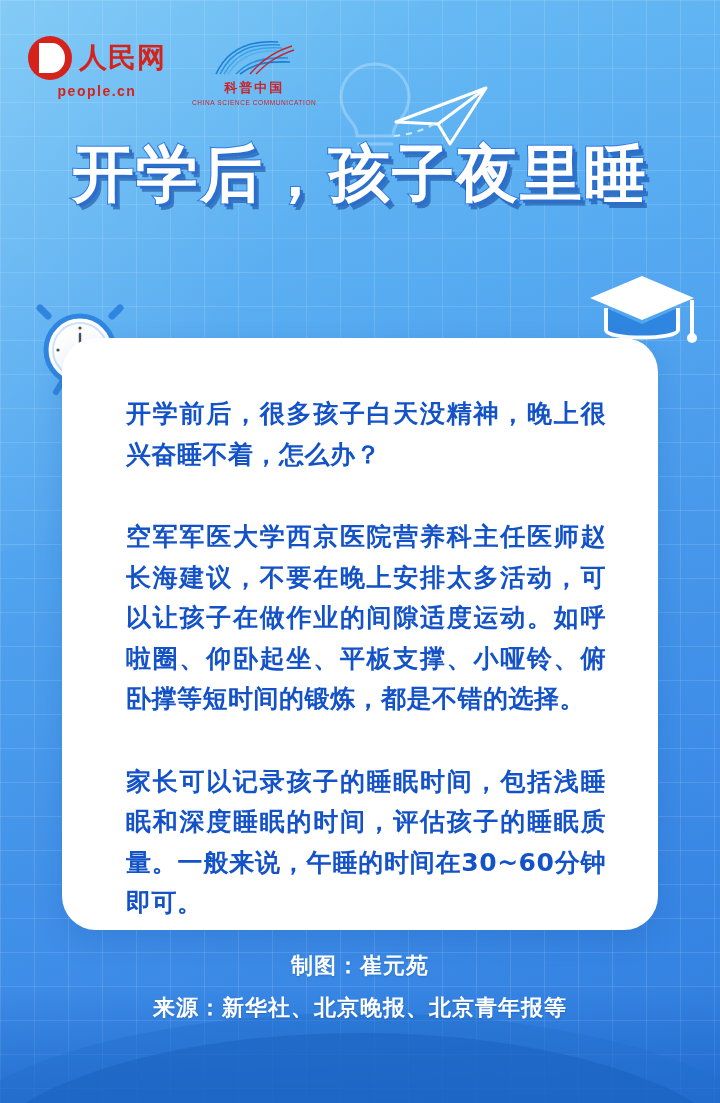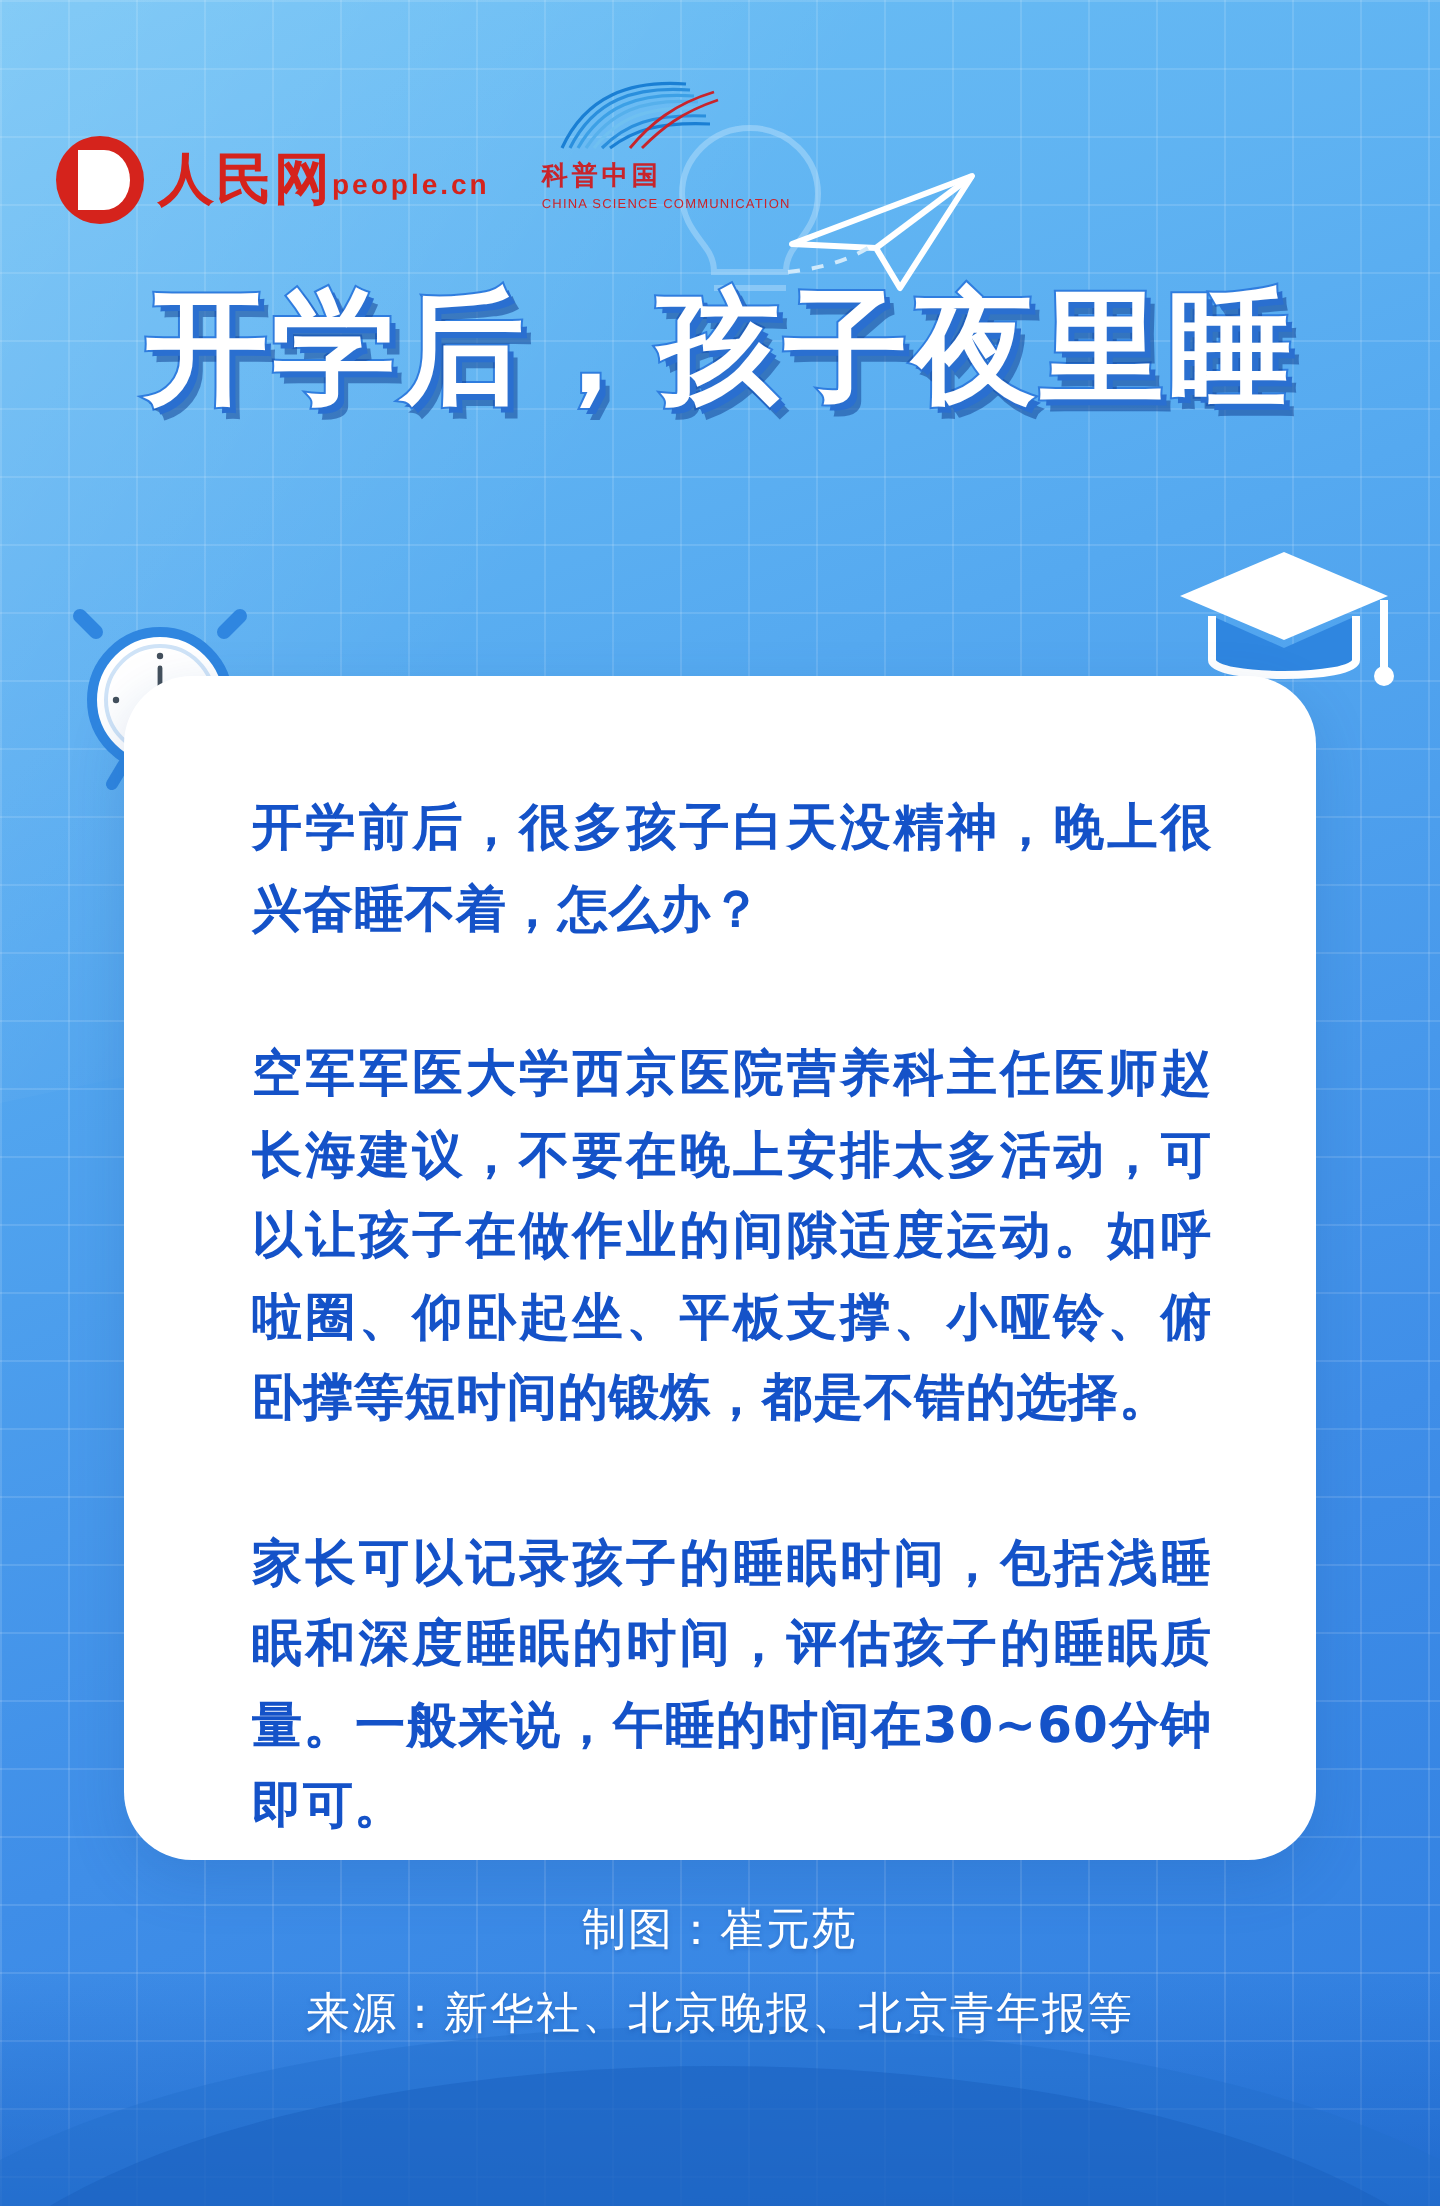--- a/index.html
+++ b/index.html
@@ -61,21 +61,21 @@
 
   
   .logos {
     position: absolute;
     top: 36px; left: 28px;
     display: flex;
     align-items: flex-start;
     gap: 26px;
     z-index: 6;
   }
-  .people-logo { display: flex; flex-direction: row; align-items: center; margin-top: 32px; }
+  .people-logo { display: flex; flex-direction: column; align-items: center; }
   .people-row { display: flex; align-items: center; gap: 7px; }
   .pl-mark {
     width: 44px; height: 44px;
     border-radius: 50%;
     background: #d5231c;
     position: relative;
   }
   .pl-mark::after {
     content: "";
     position: absolute;
@@ -92,21 +92,21 @@
     letter-spacing: 1px;
     line-height: 1;
   }
   .pl-en {
     margin-top: 3px;
     font-size: 14px;
     font-weight: 700;
     color: #d5231c;
     letter-spacing: 1.5px;
   }
-  .csc-logo { display: flex; flex-direction: column; padding-top: 2px; }
+  .csc-logo { display: flex; flex-direction: column; align-items: center; padding-top: 2px; }
   .csc-mark { width: 96px; height: 40px; }
   .csc-cn {
     font-size: 13px;
     color: #c8242b;
     font-weight: 700;
     letter-spacing: 2px;
     margin-top: 1px;
   }
   .csc-en {
     font-size: 6.5px;
@@ -171,20 +171,21 @@
   }
   .para + .para { margin-top: 42px; }
 
   
   .footer {
     position: absolute;
     left: 0; right: 0;
     top: 945px;
     text-align: center;
     z-index: 5;
+    font-weight: bold;
   }
   .footer-line {
     font-family: "DejaVu Sans", sans-serif;
     color: #ffffff;
     font-size: 22px;
     letter-spacing: 1px;
     line-height: 1.9;
     text-shadow: 0 1px 2px rgba(20,70,150,0.35);
   }
 </style>

